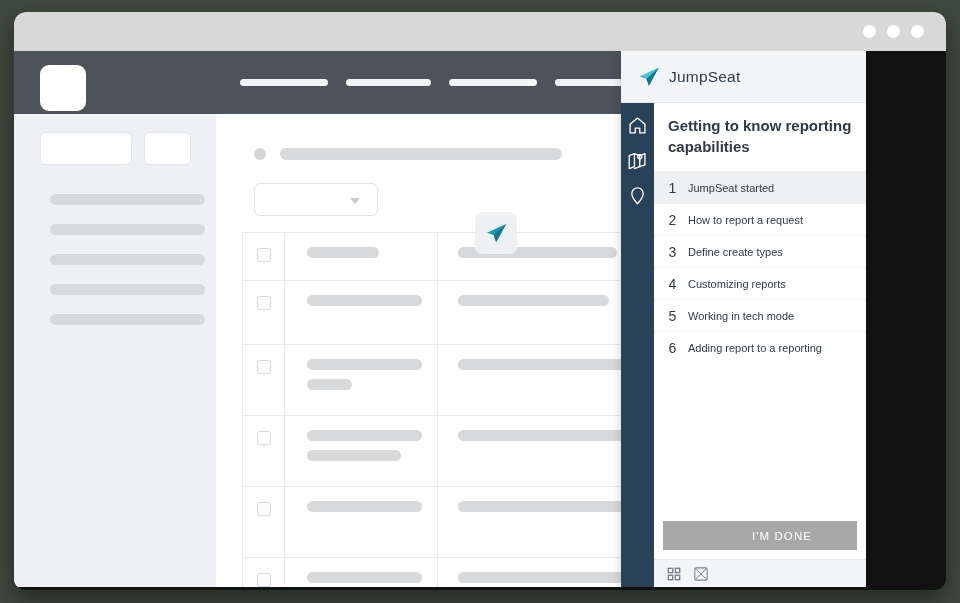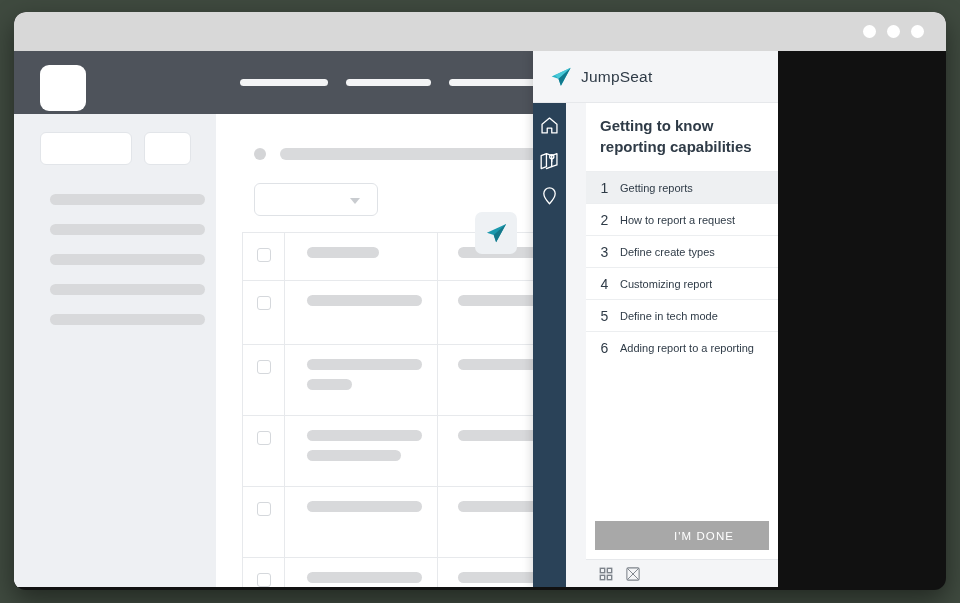--- a/index.html
+++ b/index.html
@@ -54,21 +54,21 @@
   .dot {
     width: 13px; height: 13px;
     border-radius: 50%;
     background: #ffffff;
   }
 
   
   #viewport {
     position: absolute;
     left: 0; top: 39px;
-    width: 764px;
+    width: 852px;
     height: 536px;
     background: #ffffff;
     overflow: hidden;
   }
 
   
   #app-header {
     position: absolute;
     left: 0; top: 0;
     width: 932px;
@@ -251,21 +251,20 @@
   #brand-name {
     font-size: 15.5px;
     color: #2f3b47;
     letter-spacing: .2px;
   }
 
   #panel-lower {
     flex: 1;
     display: flex;
     min-height: 0;
-    gap: 20px;
   }
 
   
   #panel-rail {
     width: 33px;
     background: #2a4258;
     display: flex;
     flex-direction: column;
     align-items: center;
     padding-top: 12px;
@@ -520,41 +519,41 @@
           </nav>
 
           <div id="panel-content">
 
             <h2 id="panel-title">Getting to know reporting capabilities</h2>
 
             <div id="panel-steps">
 
               <div class="step active">
                 <span class="step-num">1</span>
-                <span class="step-label">Getting reports</span>
+                <span class="step-label">JumpSeat started</span>
               </div>
 
               <div class="step">
                 <span class="step-num">2</span>
                 <span class="step-label">How to report a request</span>
               </div>
 
               <div class="step">
                 <span class="step-num">3</span>
                 <span class="step-label">Define create types</span>
               </div>
 
               <div class="step">
                 <span class="step-num">4</span>
-                <span class="step-label">Customizing report</span>
+                <span class="step-label">Customizing reports</span>
               </div>
 
               <div class="step">
                 <span class="step-num">5</span>
-                <span class="step-label">Define in tech mode</span>
+                <span class="step-label">Working in tech mode</span>
               </div>
 
               <div class="step">
                 <span class="step-num">6</span>
                 <span class="step-label">Adding report to a reporting</span>
               </div>
 
             </div>
 
             <div id="panel-action">

